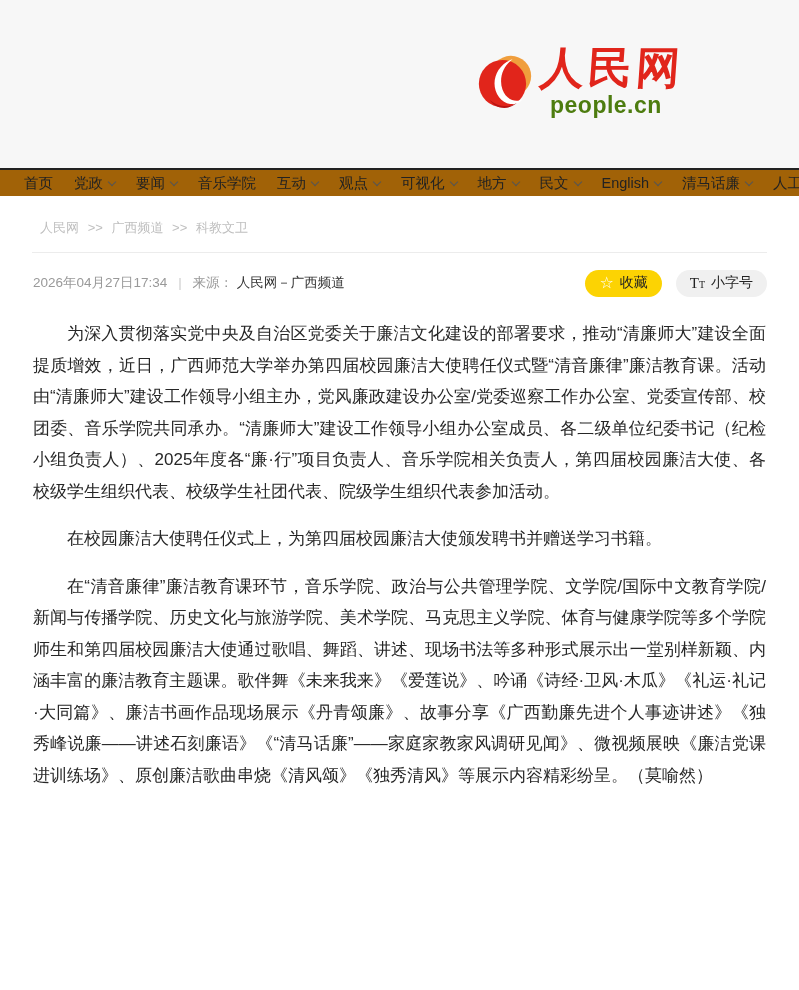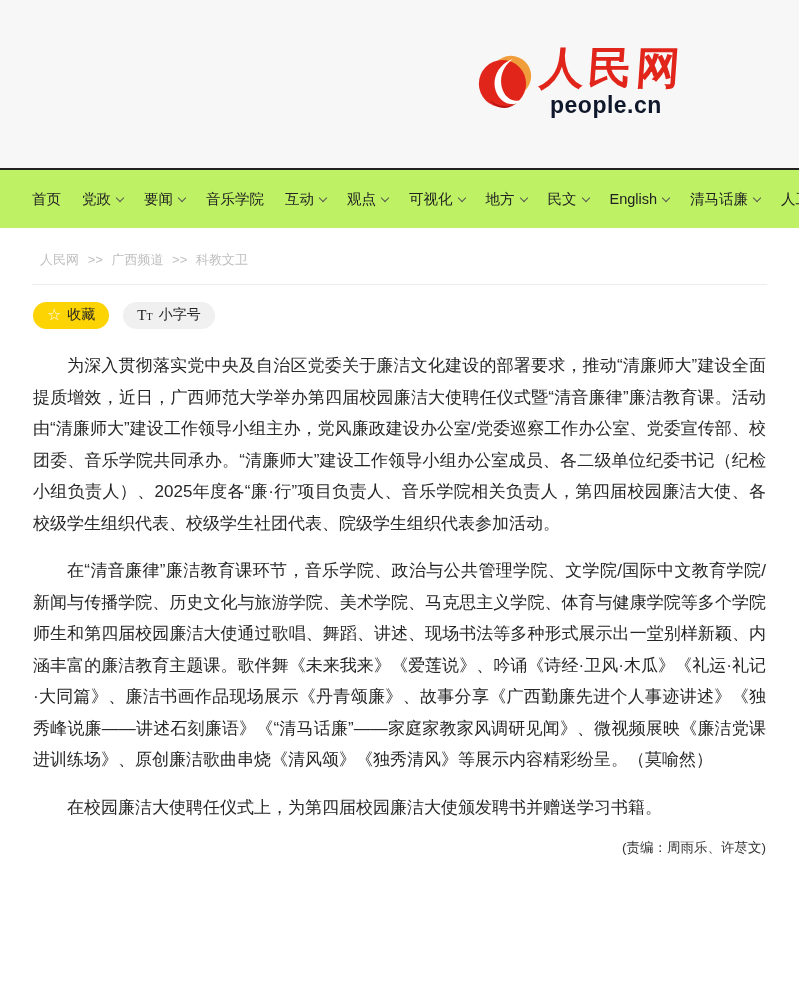--- a/index.html
+++ b/index.html
@@ -33,32 +33,32 @@
     color: #e1251b;
     letter-spacing: 4px;
     transform: skewX(-4deg);
     display: block;
   }
   .logo-en {
     display: block;
     margin: 4px 0 0 10px;
     font-size: 23px;
     font-weight: 700;
-    color: #0f172a;
+    color: #4d7c0f;
     letter-spacing: 0.5px;
   }
 
   
   .main-nav {
-    height: 60px;
-    background: #bef264;
+    height: 28px;
+    background: #a16207;
     border-top: 2px solid #222222;
     display: flex;
     align-items: center;
-    padding-left: 32px;
+    padding-left: 24px;
   }
   .nav-item {
     display: inline-flex;
     align-items: center;
     margin-right: 21px;
     font-size: 14.5px;
     color: #222;
     text-decoration: none;
     white-space: nowrap;
     cursor: pointer;
@@ -216,32 +216,37 @@
   <a>广西频道</a>
   <span class="sep">&gt;&gt;</span>
   <a>科教文卫</a>
 </div>
 
 <hr class="top-separator">
 
 <main>
 
   <div class="meta-row">
+    <div class="meta-left">
+      <span>2026年04月27日17:34</span>
+      <span class="meta-divider">|</span>
+      <span>来源：</span>
+      <a class="source-link">人民网－广西频道</a>
+    </div>
     <div class="actions">
       <button class="pill pill-fav">
         <span class="star-icon">☆</span>
         <span>收藏</span>
       </button>
       <button class="pill pill-font">
         <span class="tt-icon"><span class="tt-big">T</span><span class="tt-small">T</span></span>
         <span>小字号</span>
       </button>
     </div>
   </div>
 
   <div class="article-body">
     <p>为深入贯彻落实党中央及自治区党委关于廉洁文化建设的部署要求，推动“清廉师大”建设全面提质增效，近日，广西师范大学举办第四届校园廉洁大使聘任仪式暨“清音廉律”廉洁教育课。活动由“清廉师大”建设工作领导小组主办，党风廉政建设办公室/党委巡察工作办公室、党委宣传部、校团委、音乐学院共同承办。“清廉师大”建设工作领导小组办公室成员、各二级单位纪委书记（纪检小组负责人）、2025年度各“廉·行”项目负责人、音乐学院相关负责人，第四届校园廉洁大使、各校级学生组织代表、校级学生社团代表、院级学生组织代表参加活动。</p>
+    <p>在校园廉洁大使聘任仪式上，为第四届校园廉洁大使颁发聘书并赠送学习书籍。</p>
     <p>在“清音廉律”廉洁教育课环节，音乐学院、政治与公共管理学院、文学院/国际中文教育学院/新闻与传播学院、历史文化与旅游学院、美术学院、马克思主义学院、体育与健康学院等多个学院师生和第四届校园廉洁大使通过歌唱、舞蹈、讲述、现场书法等多种形式展示出一堂别样新颖、内涵丰富的廉洁教育主题课。歌伴舞《未来我来》《爱莲说》、吟诵《诗经·卫风·木瓜》《礼运·礼记·大同篇》、廉洁书画作品现场展示《丹青颂廉》、故事分享《广西勤廉先进个人事迹讲述》《独秀峰说廉——讲述石刻廉语》《“清马话廉”——家庭家教家风调研见闻》、微视频展映《廉洁党课进训练场》、原创廉洁歌曲串烧《清风颂》《独秀清风》等展示内容精彩纷呈。（莫喻然）</p>
-    <p>在校园廉洁大使聘任仪式上，为第四届校园廉洁大使颁发聘书并赠送学习书籍。</p>
   </div>
 
-  <div class="editor-credit">(责编：周雨乐、许荩文)</div>
 </main>
 
 </body></html>

